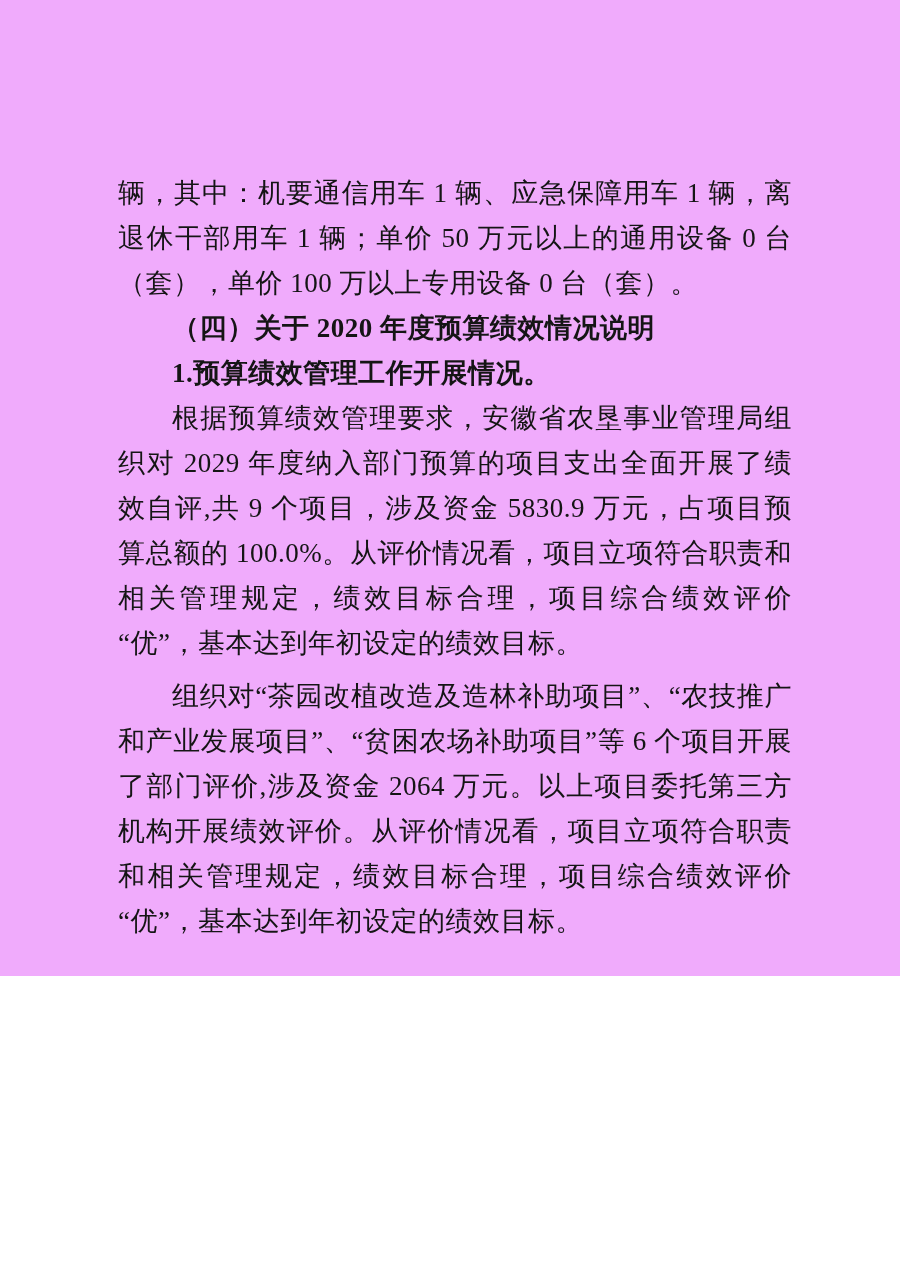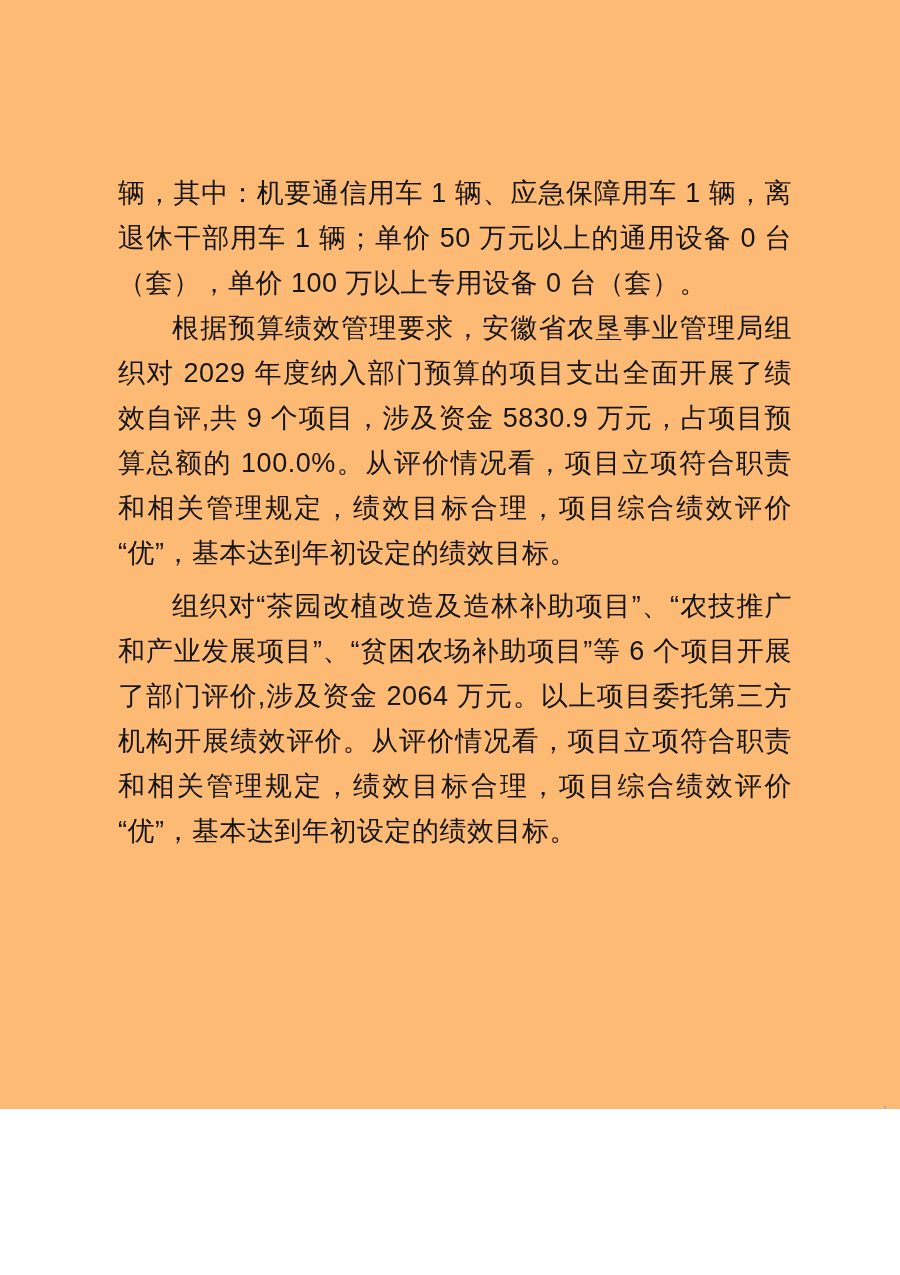--- a/index.html
+++ b/index.html
@@ -3,24 +3,24 @@
 <meta charset="utf-8">
 <style>
   html, body {
     margin: 0;
     padding: 0;
     background: #ffffff;
   }
   .page {
     position: relative;
     width: 900px;
-    height: 1109px;
-    background: #fdba74;
+    height: 976px;
+    background: #f0abfc;
     overflow: hidden;
-    font-family: Liberation Sans, sans-serif;
+    font-family: Liberation Serif, serif;
     color: #151515;
   }
   .content {
     position: absolute;
     left: 118px;
     top: 171px;
     width: 674px;
     font-size: 27px;
     line-height: 45px;
     text-align: justify;
@@ -64,21 +64,23 @@
   }
 </style>
 </head>
 <body>
 
 <div class="page">
 
   <div class="content">
     <p class="para-cont">辆，其中：机要通信用车 1 辆、应急保障用车 1 辆，离退休干部用车 1 辆；单价 50 万元以上的通用设备 0 台（套），单价 100 万以上专用设备 0 台（套）。</p>
 
+    <p class="section-heading">（四）关于 2020 年度预算绩效情况说明</p>
 
+    <p class="sub-heading">1.预算绩效管理工作开展情况。</p>
 
     <p class="body-para">根据预算绩效管理要求，安徽省农垦事业管理局组织对 2029 年度纳入部门预算的项目支出全面开展了绩效自评,共 9 个项目，涉及资金 5830.9 万元，占项目预算总额的 100.0%。从评价情况看，项目立项符合职责和相关管理规定，绩效目标合理，项目综合绩效评价“优”，基本达到年初设定的绩效目标。</p>
 
     <p class="body-para gap-top">组织对“茶园改植改造及造林补助项目”、“农技推广和产业发展项目”、“贫困农场补助项目”等 6 个项目开展了部门评价,涉及资金 2064 万元。以上项目委托第三方机构开展绩效评价。从评价情况看，项目立项符合职责和相关管理规定，绩效目标合理，项目综合绩效评价“优”，基本达到年初设定的绩效目标。</p>
 
   </div>
 
   <div class="page-number">-22-</div>
 
   <div class="scan-dash"></div>

